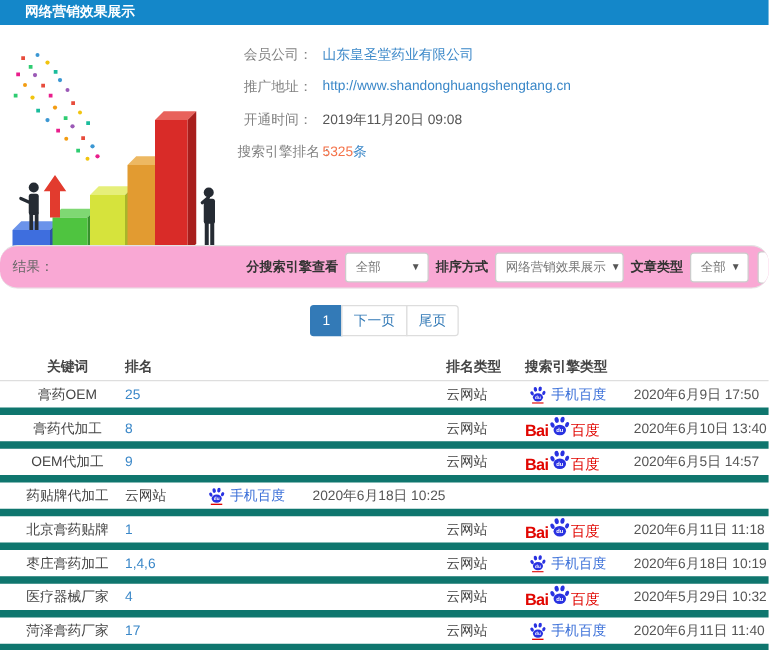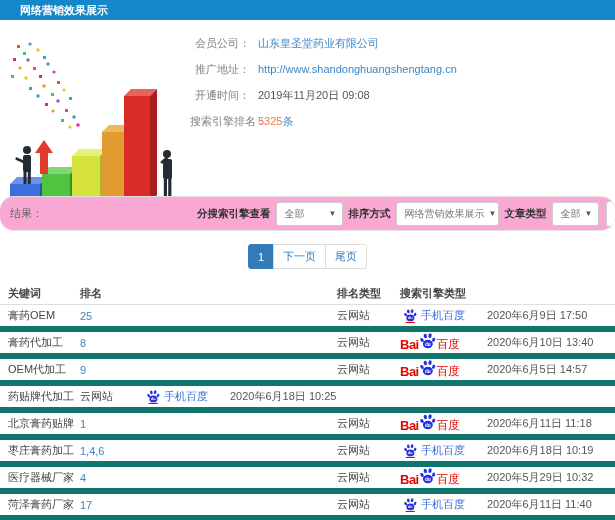--- a/index.html
+++ b/index.html
@@ -45,21 +45,21 @@
               align-items:center; justify-content:center; cursor:pointer; margin-left:-1px; }
   .page-btn.active { background:#337ab7; border-color:#337ab7; color:#fff; margin-left:0;
                      border-radius:3px 0 0 3px; }
   .page-btn.last { border-radius:0 3px 3px 0; }
 
   
   .thead { display:flex; align-items:center; height:23px; border-bottom:1px solid #dedede;
            font-size:11px; font-weight:bold; color:#444; }
   .trow  { display:flex; align-items:center; height:27px; border-bottom:6px solid #0f766e;
            font-size:11px; color:#444; }
-  .col-keyword { width:80px; padding-left:8px; }
+  .col-keyword { width:100px; padding-left:8px;text-align:center; }
   .col-rank    { width:257px; }
   .col-type    { width:63px; }
   .col-engine  { width:87px; display:flex; align-items:center; }
   .col-time    { flex:1; color:#555; }
   .rank-link { color:#3a87c8; cursor:pointer; }
   .badge-mobile { display:flex; align-items:center; gap:4px; color:#3a6fd8; margin-left:4px; }
   .badge-baidu  { display:flex; align-items:flex-end; }
   .bai-prefix { color:#e10601; font-weight:bold; font-size:13px; letter-spacing:-.5px; }
   .bai-suffix { color:#e10601; font-weight:normal; font-size:11.5px; }
   .badge-baidu svg { margin:0 1px 3px 1px; }

